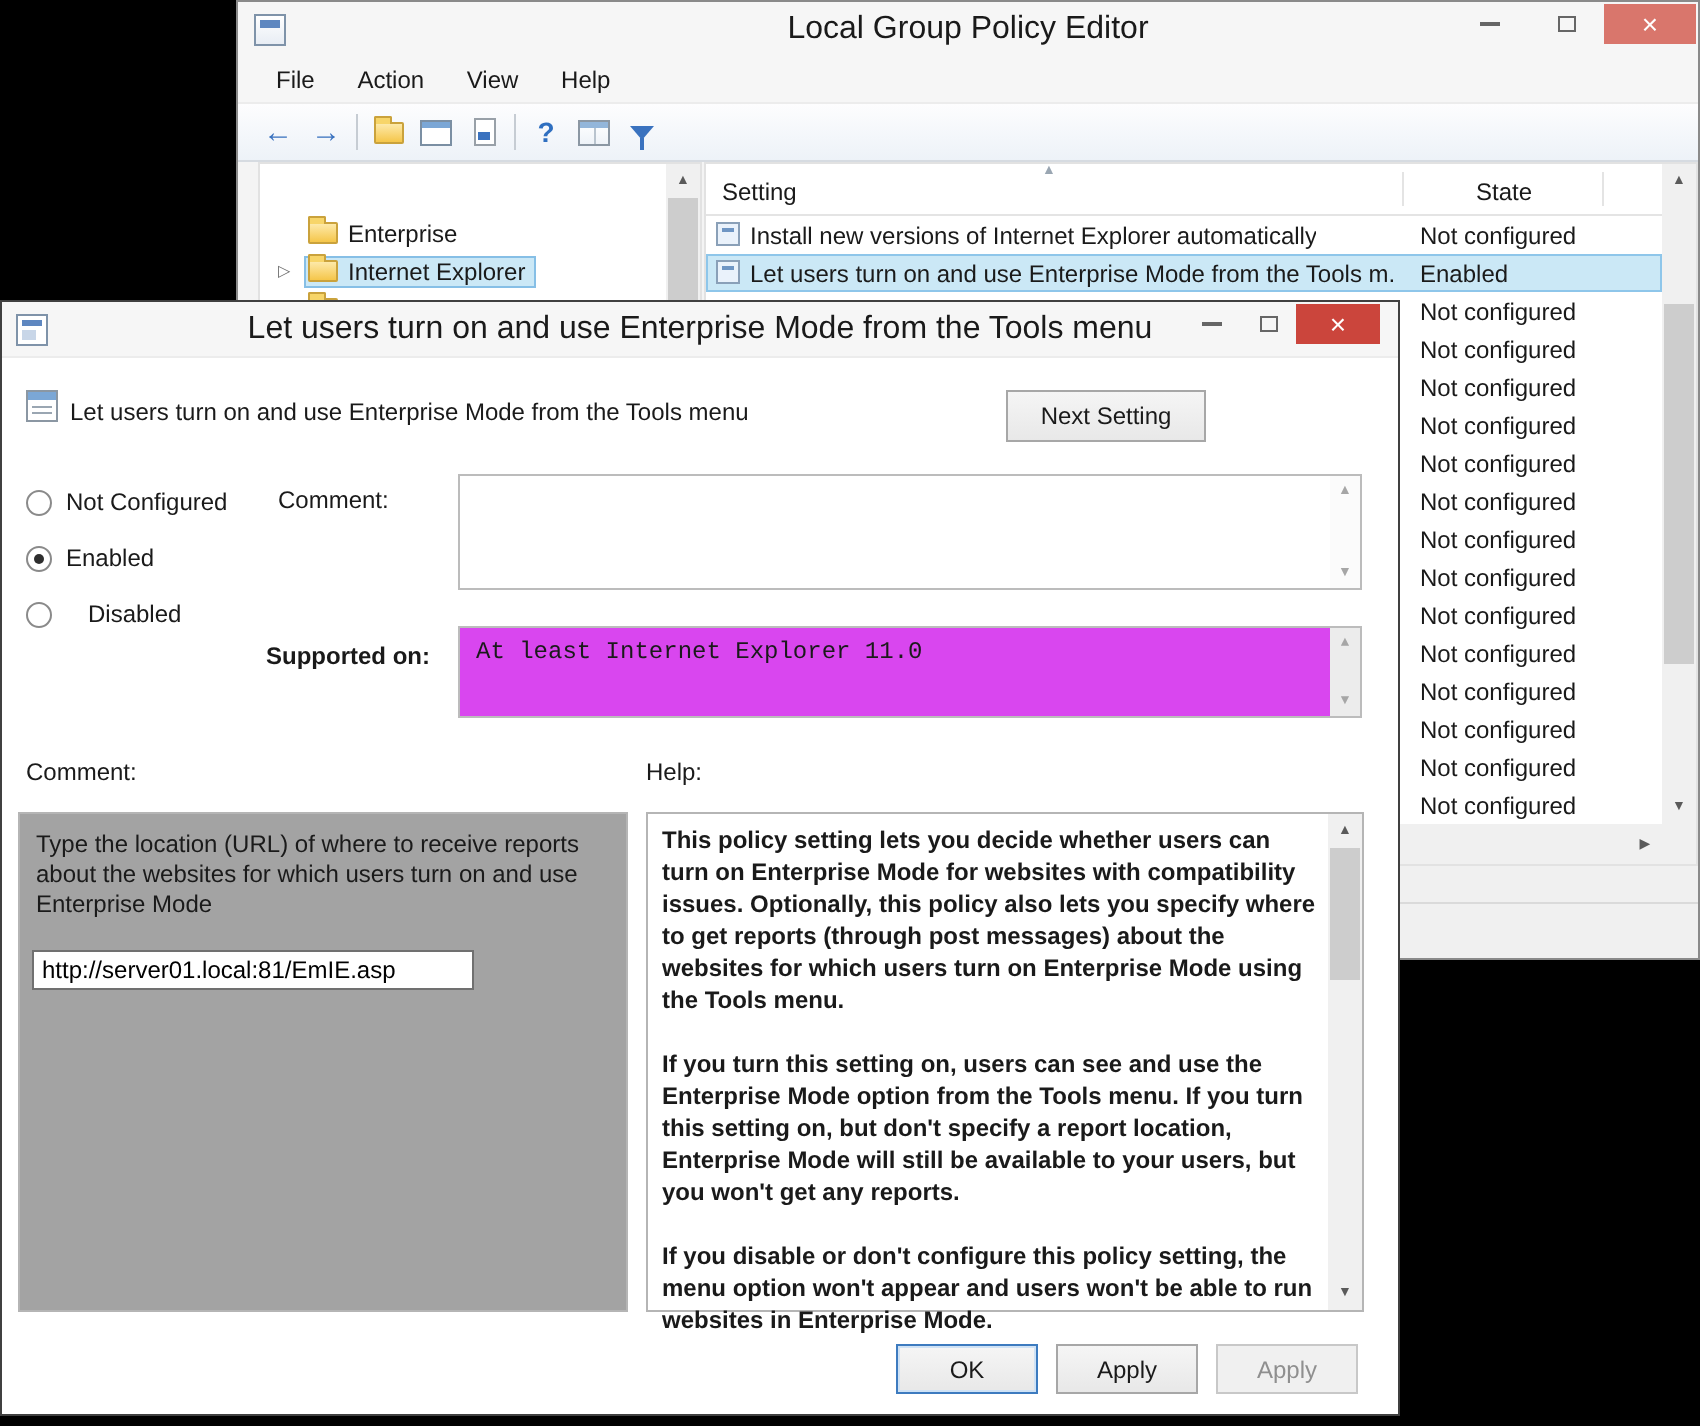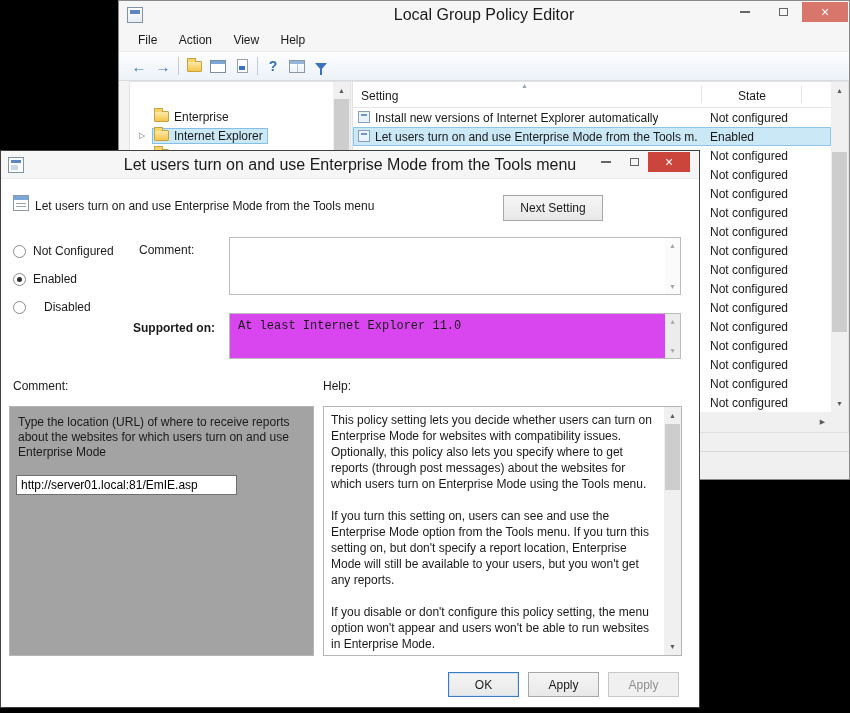--- a/index.html
+++ b/index.html
@@ -133,21 +133,21 @@
   .lbl-options { position:absolute; left:12px; top:228px; }
   .lbl-help { position:absolute; left:322px; top:228px; }
   .panel-options { position:absolute; left:8px; top:255px; width:305px; height:250px;
                    border:1px solid #b5b5b5; background:#a3a3a3; }
   .opt-text { position:absolute; left:8px; top:8px; width:286px; line-height:15px; }
   .opt-input { position:absolute; left:6px; top:68px; width:221px; height:20px; border:1px solid #707070;
                font-family:"Liberation Sans","DejaVu Sans",sans-serif; font-size:12px; padding:1px 4px; background:#fff; }
   .panel-help { position:absolute; left:322px; top:255px; width:359px; height:250px;
                 border:1px solid #b5b5b5; background:#fff; }
   .help-text { position:absolute; left:7px; top:5px; right:22px; line-height:16px; }
-  .help-text p { margin:0 0 16px 0; }
+  .help-text p { margin:0 0 16px 0;font-weight:bold; }
   .hvscroll { position:absolute; right:0; top:0; bottom:0; width:17px; background:#f0f0f0; }
 </style>
 </head>
 <body>
 
 <div>
 
   <div id="gpedit">
     <div class="g-title">
       <span class="appico"></span>

